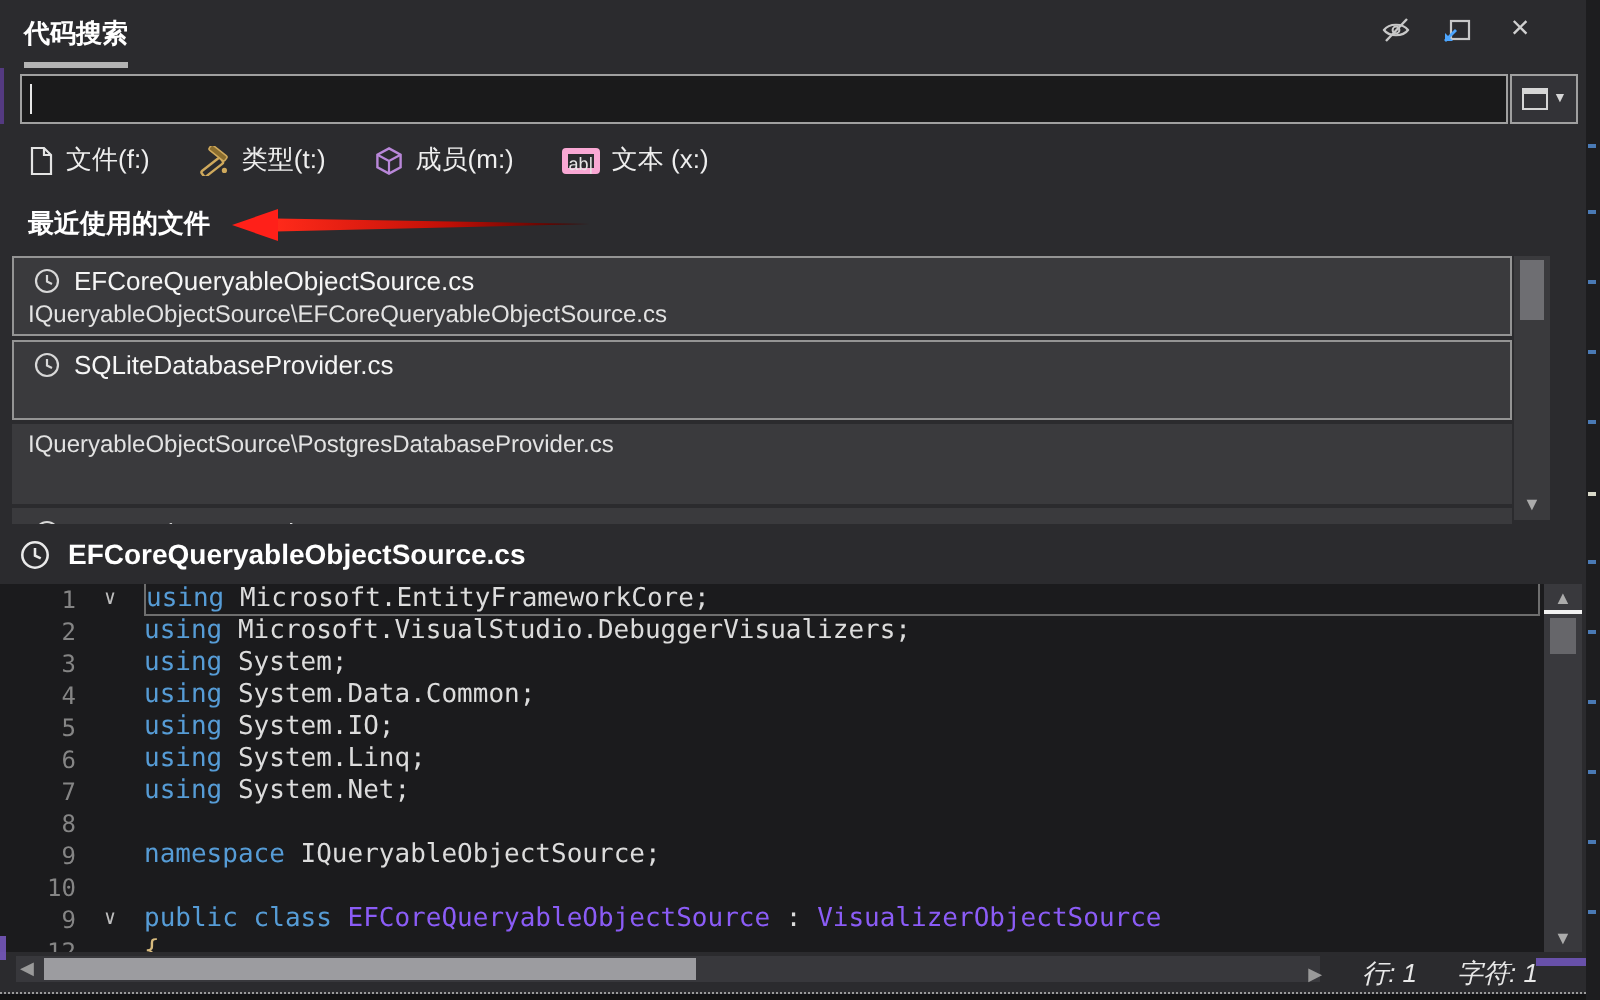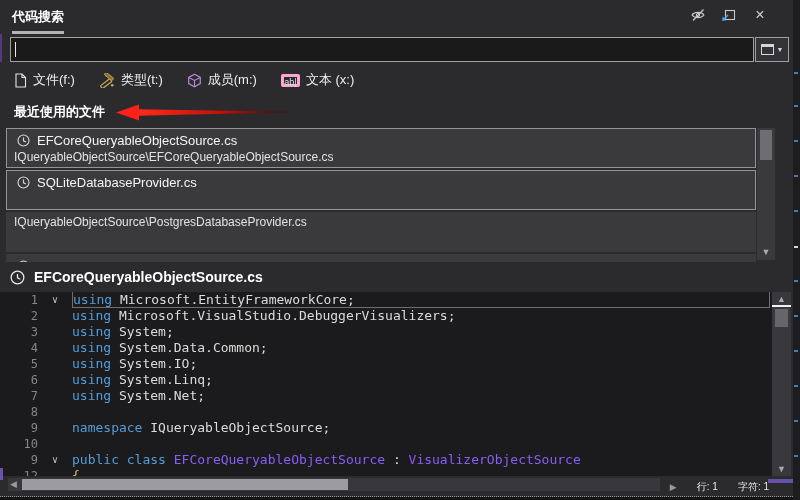--- a/index.html
+++ b/index.html
@@ -77,21 +77,21 @@
   .vscroll .down { position:absolute; bottom:2px; width:100%; text-align:center; font-size:9px; color:#ababab; }
 
   
   .hscroll { position:absolute; left:8px; top:478px; width:652px; height:13px; background:#38383c; }
   .hscroll .left { position:absolute; left:2px; top:0; font-size:9px; color:#9a9a9a; line-height:13px; }
   .hscroll .thumb { position:absolute; left:14px; top:1px; width:326px; height:11px; background:#9c9ca0; }
 
   
   .status { position:absolute; right:24px; top:479px; height:16px; display:flex; align-items:center; gap:20px; }
   .status .play { font-size:9px; color:#9a9a9a; }
-  .status .stext { font-size:10px; color:#e8e8e8; }
+  .status .stext { font-size:13px; color:#e8e8e8;font-style:italic; }
 
   
   .sliver { position:absolute; }
   #right-strip { position:absolute; left:793px; top:0; width:7px; height:500px; background:#1d1d1f; }
   .bdash { position:absolute; left:1px; width:4px; height:2px; background:#4a7ab5; }
   #bottom-strip { position:absolute; left:0; top:498px; width:793px; height:2px; background:#141414; }
 
   svg { display:block; }
 </style>
 </head>

